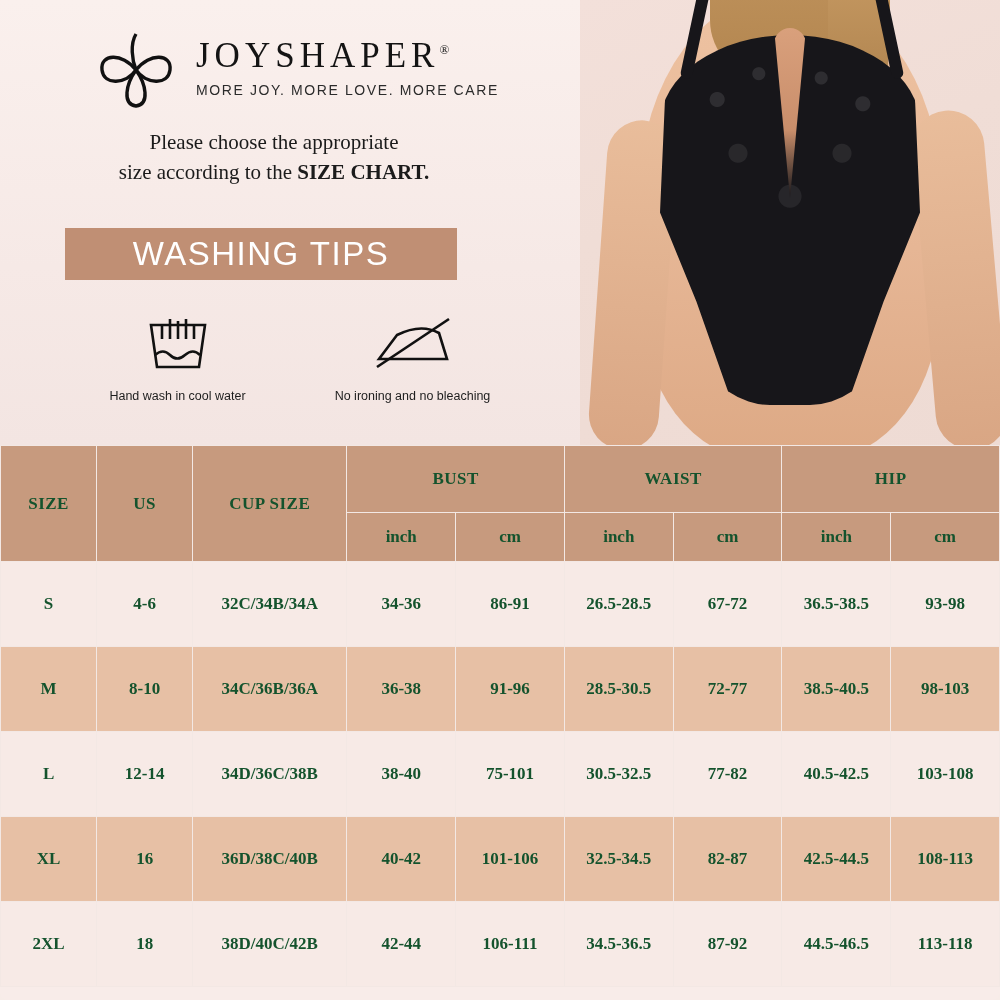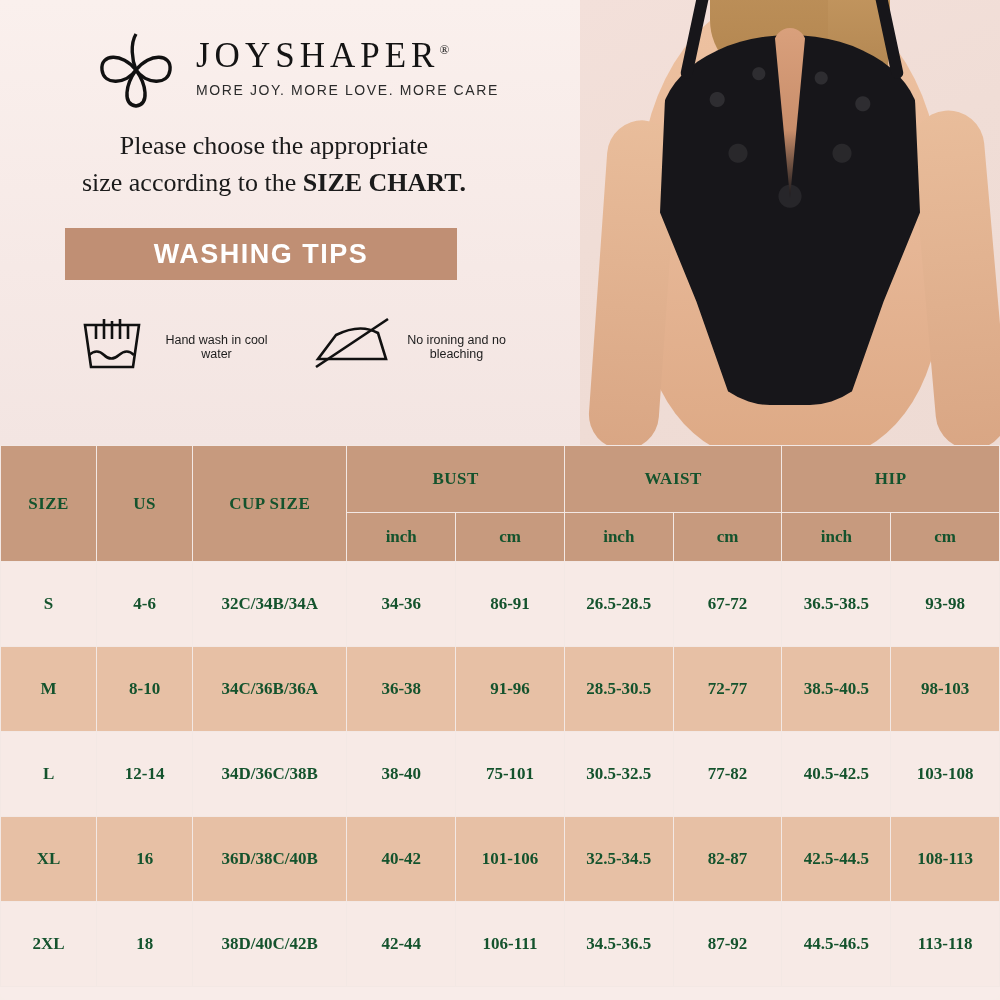--- a/index.html
+++ b/index.html
@@ -168,56 +168,56 @@
     color: #222;
   }
 
   
   .headline {
     position: absolute;
     left: 64px; top: 128px;
     width: 420px;
     text-align: center;
     font-family: "Liberation Serif", serif;
-    font-size: 26px;
+    font-size: 21px;
     color: #1b1b1b;
     line-height: 1.42;
   }
   .headline b { font-weight: bold; text-align: center; }
 
   
   .tips-banner {
     position: absolute;
     left: 65px; top: 228px;
     width: 392px; height: 52px;
     background: #c08f74;
     display: flex;
     align-items: center;
     justify-content: center;
   }
   .tips-banner span {
     font-family: "Liberation Sans", sans-serif;
-    font-weight: bold;
-    font-size: 27px;
+    font-weight: normal;
+    font-size: 33px;
     letter-spacing: 1.5px;
     color: #ffffff;
   }
 
   
   .care-row {
     position: absolute;
     left: 60px; top: 305px;
     width: 470px;
     display: flex;
     justify-content: space-around;
   }
   .care-item {
     width: 210px;
     display: flex;
-    flex-direction: row;
+    flex-direction: column;
     align-items: center;
   }
   .care-caption {
     margin-top: 10px;
     font-family: "Liberation Sans", sans-serif;
     font-size: 12.5px;
     color: #1d1d1d;
     text-align: center;
   }
 

